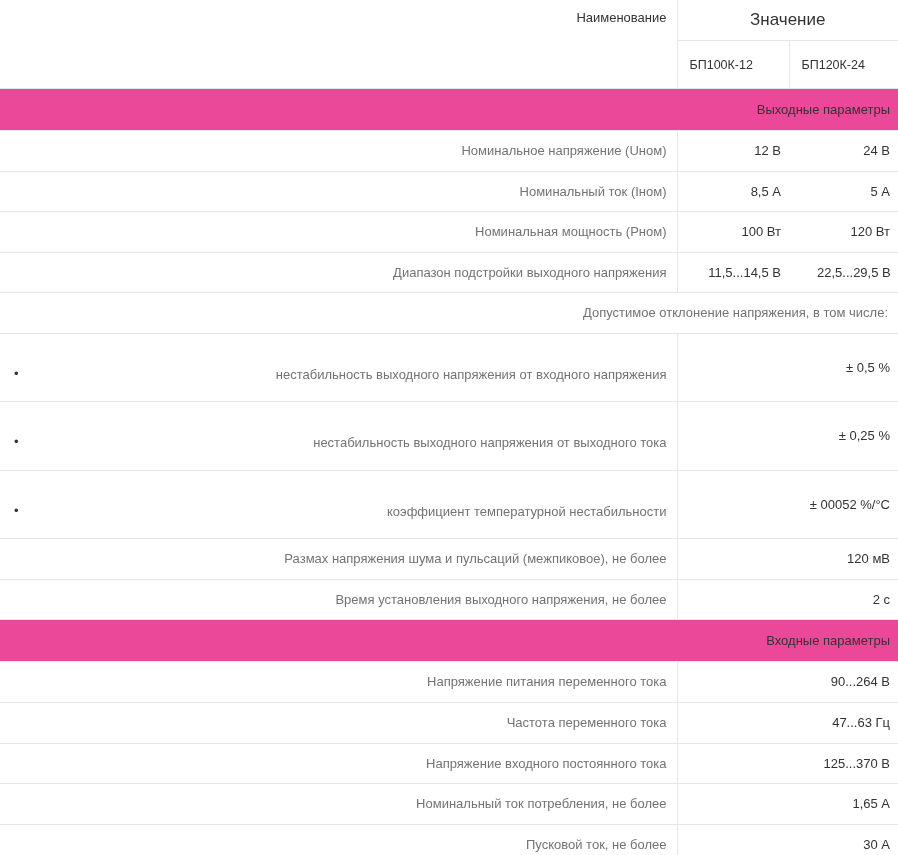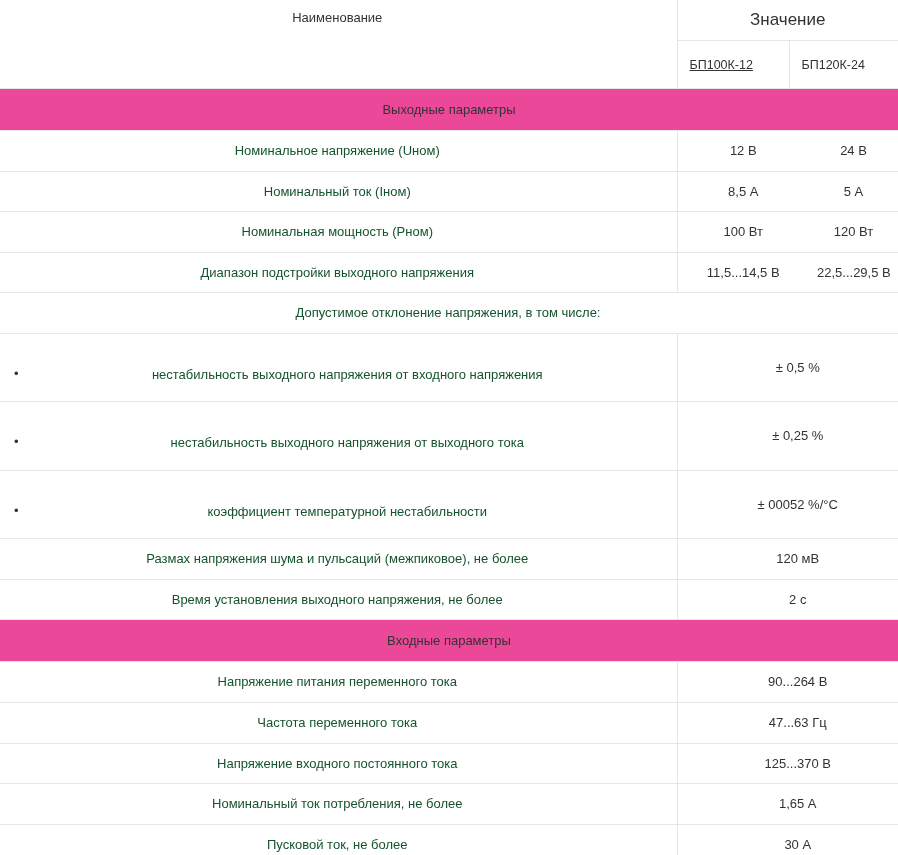--- a/index.html
+++ b/index.html
@@ -19,21 +19,21 @@
     table-layout: fixed;
     font-size: 13px;
   }
   table.spec col.c-name   { width: 677px; }
   table.spec col.c-val1   { width: 112px; }
   table.spec col.c-val2   { width: 109px; }
 
   th, td {
     border-bottom: 1px solid #e6e6e6;
     vertical-align: middle;
-    text-align: center;
+    text-align: right;
     font-weight: normal;
     padding: 0;
   }
 
   
   .hdr-name {
     padding: 10px 10px 10px 8px;
     vertical-align: top;
     font-size: 13px;
     color: #333;
@@ -50,36 +50,36 @@
     height: 16px;
   }
   .hdr-sub {
     text-align: left;
     padding: 13px 8px 12px 12px;
     font-size: 12.5px;
     color: #333;
     border-bottom: 1px solid #e6e6e6;
     vertical-align: middle;
   }
-  .hdr-sub.first { border-right: 1px solid #e6e6e6; text-decoration: underline; }
+  .hdr-sub.first { border-right: 1px solid #e6e6e6; }
 
   
   tr.section td {
     background: #ec4899;
     padding: 13px 8px 13px 8px;
     font-size: 13px;
     color: #333;
     border-bottom: 1px solid #e6e6e6;
   }
 
   
   td.name {
     padding: 13px 10px 13px 8px;
     border-right: 1px solid #e6e6e6;
-    color: #14532d;
+    color: #737373;
     line-height: 1.35;
   }
   td.val {
     padding: 13px 8px 13px 28px;
     color: #333;
     line-height: 1.35;
   }
 
   .bullet {
     display: block;

